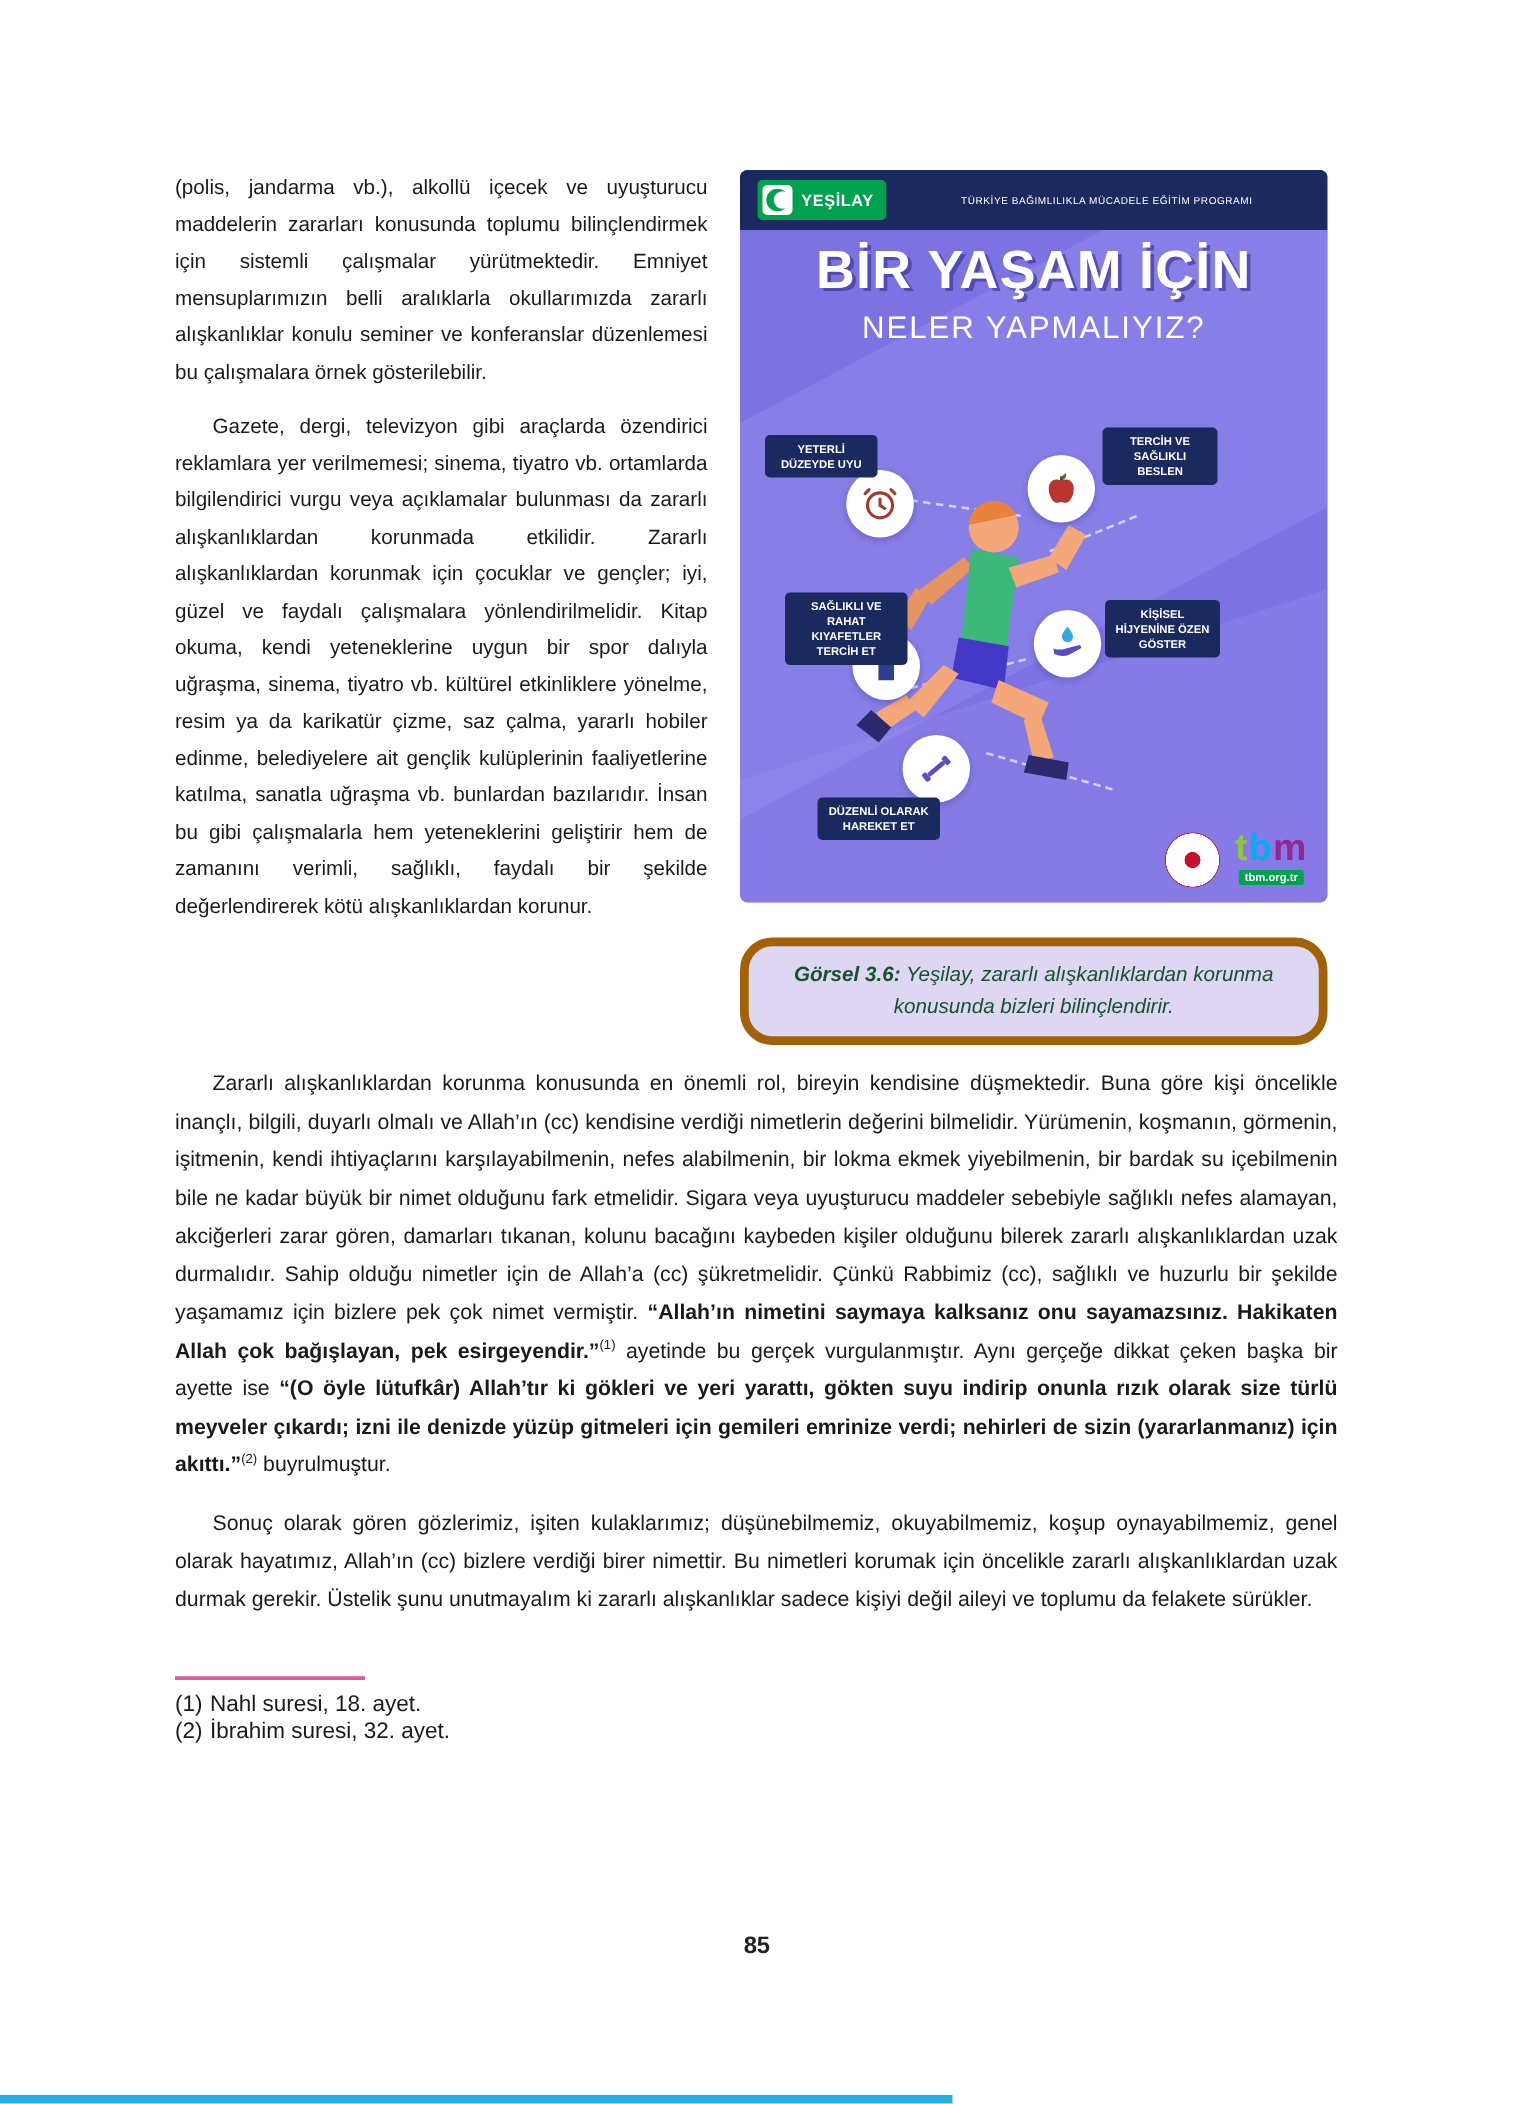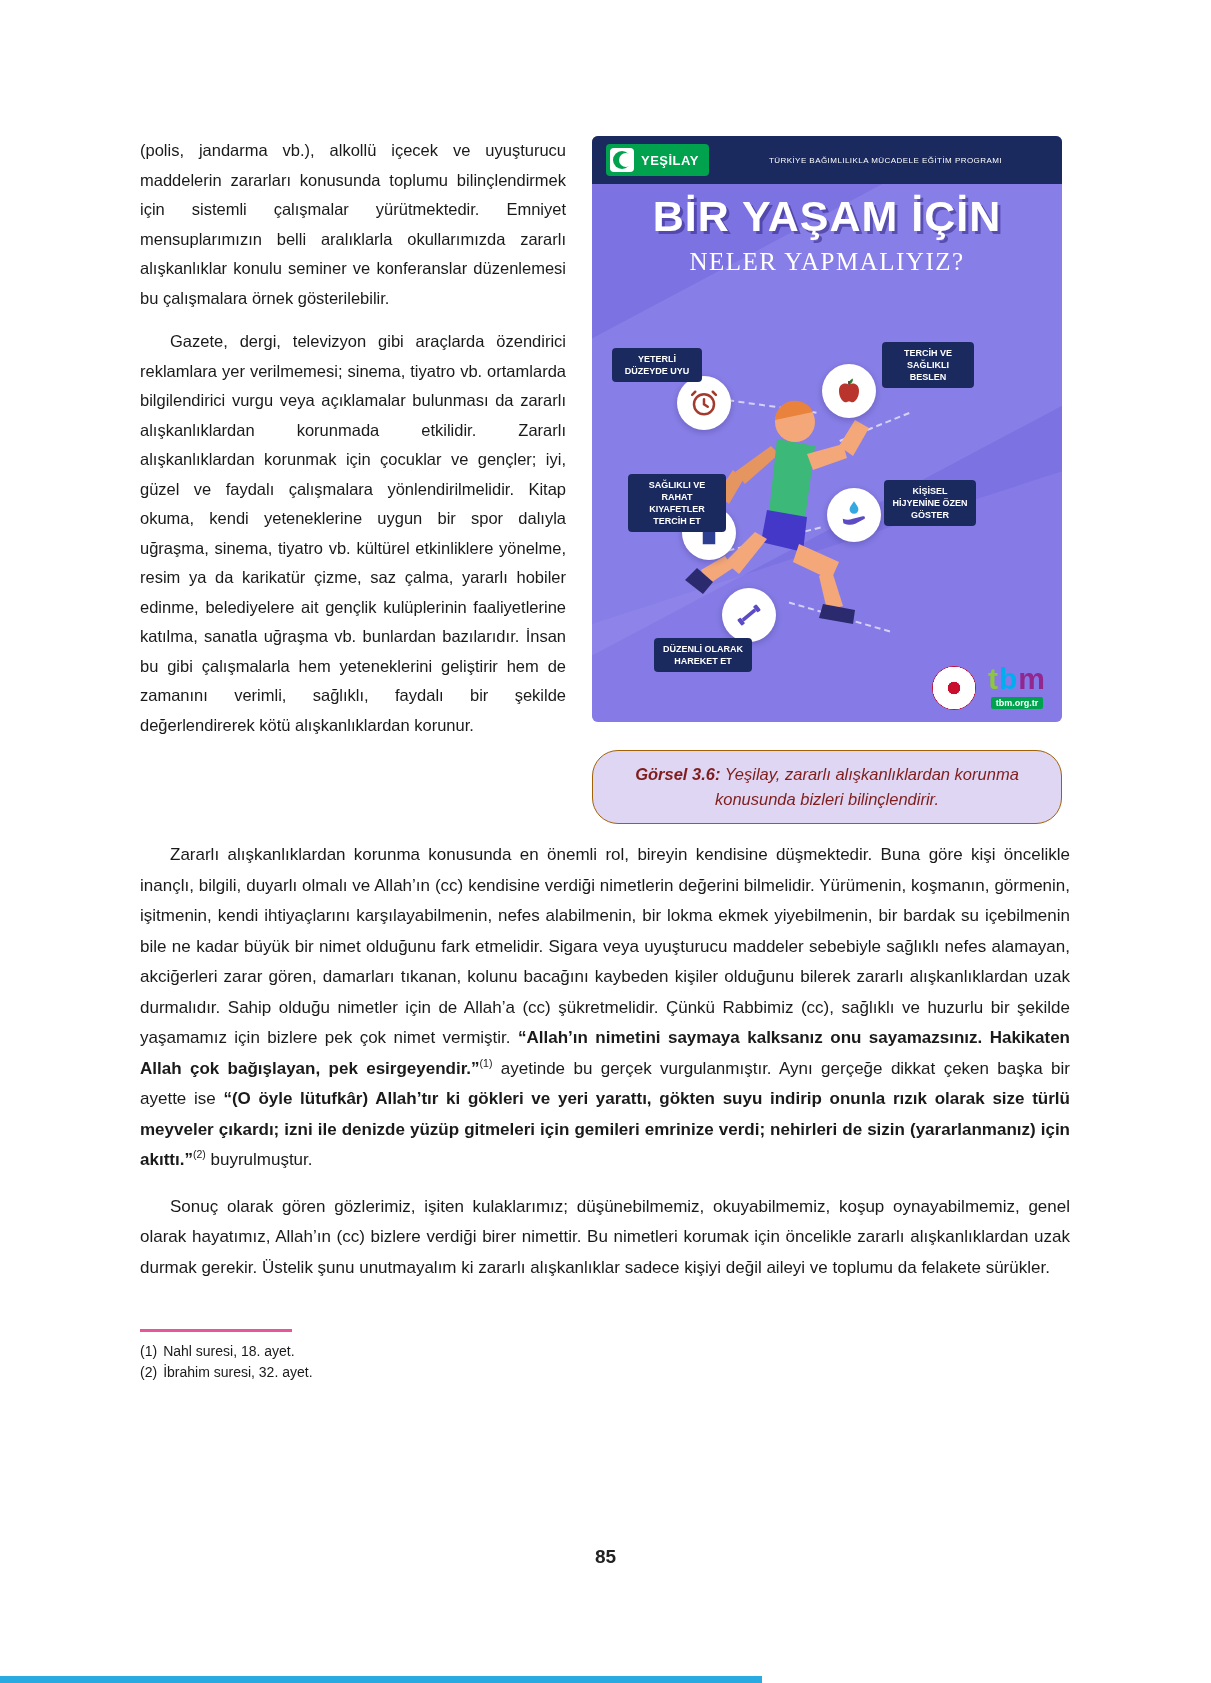--- a/index.html
+++ b/index.html
@@ -36,21 +36,21 @@
   .crescent { position:absolute; left:3px; top:3px; width:18px; height:18px; border-radius:50%; background:#00a24d; }
   .crescent::after { content:""; position:absolute; left:6px; top:2px; width:14px; height:14px; border-radius:50%; background:#fff; }
   .brand { color:#fff; font-weight:bold; font-size:13px; letter-spacing:.5px; }
   .program { color:#fff; font-size:8px; letter-spacing:.45px; flex:1; text-align:center; font-weight:normal; }
 
   .poster-title { position:absolute; top:56px; left:0; right:0; text-align:center; z-index:3; color:#fff; }
   .t1 {
     font-size:43px; font-weight:800; letter-spacing:1px; line-height:49px;
     text-shadow:3px 3px 0 rgba(47,38,130,.55);
   }
-  .t2 { font-size:25px; font-weight:300; margin-top:7px; letter-spacing:1.5px;font-family:Liberation Serif, serif; }
+  .t2 { font-size:25px; font-weight:300; margin-top:7px; letter-spacing:1.5px; }
 
   .tag {
     position:absolute; background:#1b2a5e; color:#fff; font-weight:bold; font-size:9px;
     line-height:12px; text-align:center; padding:5px 6px; border-radius:4px; z-index:5;
     box-sizing:border-box;
   }
   .tag-sleep    { left:20px;  top:212px; width:90px; }
   .tag-eat      { left:290px; top:206px; width:92px; }
   .tag-clothes  { left:36px;  top:338px; width:98px; }
   .tag-hygiene  { left:292px; top:344px; width:92px; }
@@ -80,32 +80,32 @@
   .ministry {
     width:44px; height:44px; border-radius:50%;
     background:radial-gradient(circle at 50% 50%, #c8102e 0 20%, #fff 21% 68%, #c8102e 69% 100%);
   }
   .tbm { text-align:center; }
   .tbm-word { font-weight:800; font-size:30px; line-height:26px; letter-spacing:1px; }
   .lt { color:#8dc63f; } .lb { color:#00aeef; } .lm { color:#92278f; }
   .tbm-url { font-size:9px; color:#fff; background:#00a24d; padding:1px 5px; border-radius:2px; margin-top:3px; font-weight:bold; display:inline-block; }
 
   .caption {
-    margin-top:28px; background:#ded6f2; border:1px solid #a16207; border-radius:26px;
+    margin-top:28px; background:#ded6f2; border:7px solid #a16207; border-radius:26px;
     padding:11px 24px; text-align:center; font-style:italic; font-size:16.5px;
-    line-height:25px; color:#7f1d1d; box-sizing:border-box;
+    line-height:25px; color:#14532d; box-sizing:border-box;
   }
   .cap-label { font-weight:bold; }
 
   
   .body-p { font-size:17px; line-height:30.5px; text-align:justify; margin:16px 0 0 0; }
   .body-p b { font-weight:bold; }
   sup { font-size:10.5px; line-height:0; }
 
-  .footnotes { margin-top:46px; font-size:14px; line-height:21px; color:#1a1a1a; }
+  .footnotes { margin-top:46px; font-size:18px; line-height:21px; color:#1a1a1a; }
   .fn-rule { width:152px; height:2.5px; background:#e8559a; margin-bottom:9px; }
   .fn span { display:inline; }
   .fn .num { margin-right:6px; }
 
   .page-number {
     position:absolute; left:0; right:0; top:1546px; text-align:center;
     font-weight:bold; font-size:19px; color:#222;
   }
   .bottom-bar { position:absolute; left:0; bottom:0; width:762px; height:7px; background:#29abe2; }
 </style>

